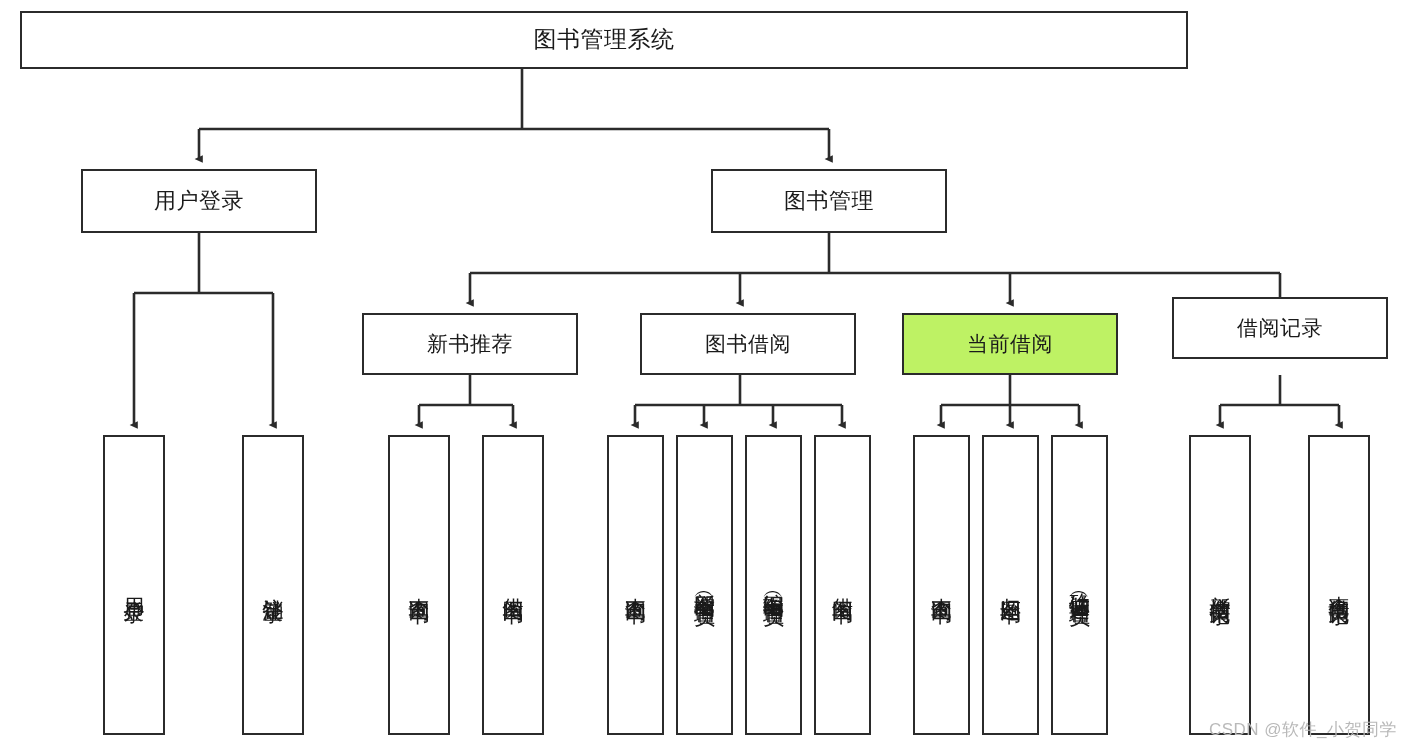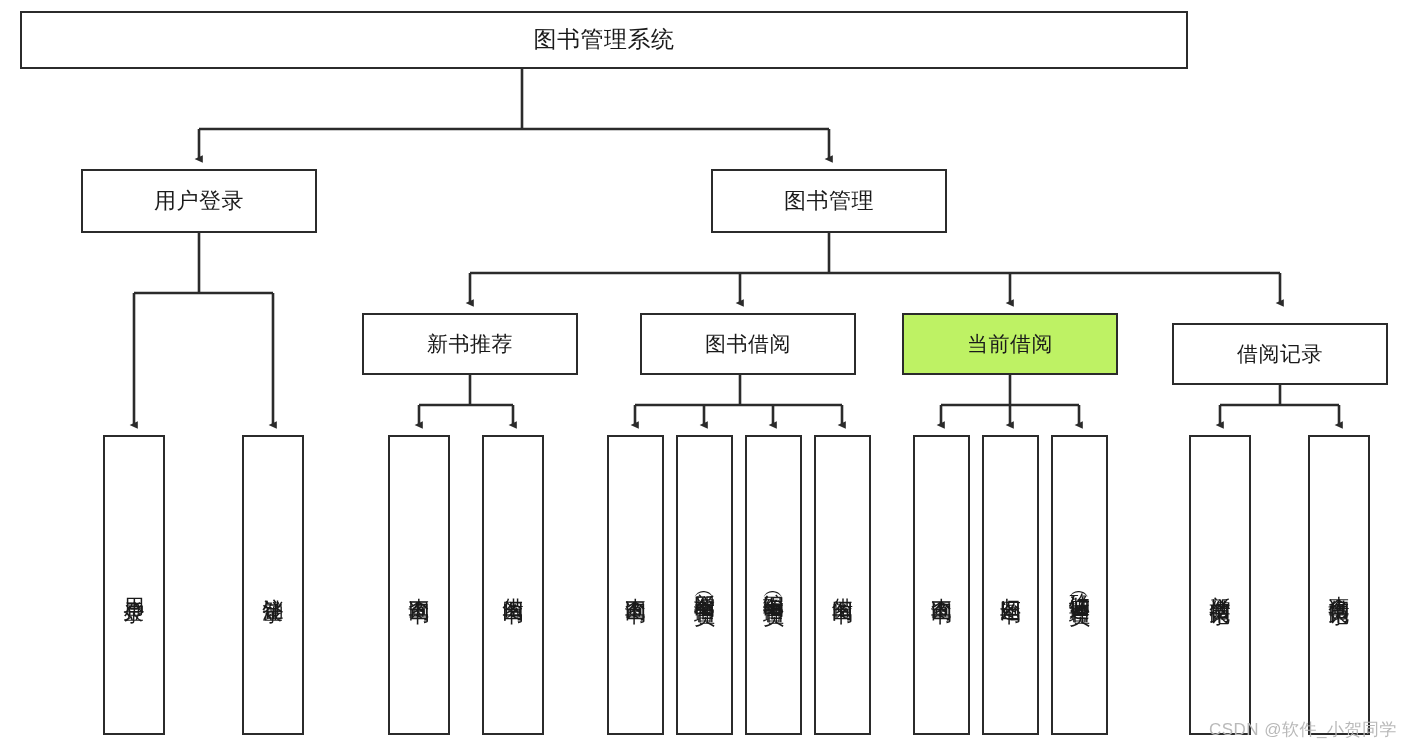--- a/index.html
+++ b/index.html
@@ -141,21 +141,21 @@
 
   <div class="node lvl3" style="left: 362px; top: 313px; width: 216px; height: 62px; border-color: rgb(43, 43, 43); background: rgb(255, 255, 255);">
     <span class="label">新书推荐</span>
   </div>
   <div class="node lvl3" style="left: 632px; top: 313px; width: 216px; height: 62px; border-color: rgb(43, 43, 43); background: rgb(255, 255, 255); margin-left: 8px;">
     <span class="label">图书借阅</span>
   </div>
   <div class="node lvl3" style="left: 902px; top: 313px; width: 216px; height: 62px; border-color: rgb(43, 43, 43); background: #bef264;">
     <span class="label">当前借阅</span>
   </div>
-  <div class="node lvl3" style="left: 1172px; top: 323px; width: 216px; height: 62px; border-color: rgb(43, 43, 43); background: rgb(255, 255, 255);">
+  <div class="node lvl3" style="left: 1172px; top: 297px; width: 216px; height: 62px; border-color: rgb(43, 43, 43); background: rgb(255, 255, 255);">
     <span class="label">借阅记录</span>
   </div>
 
   <div class="node leaf" style="left: 103px; top: 435px; width: 62px; height: 300px; border-color: rgb(43, 43, 43); background: rgb(255, 255, 255);">
     <span class="label">用户登录</span>
   </div>
   <div class="node leaf" style="left: 242px; top: 435px; width: 62px; height: 300px; border-color: rgb(43, 43, 43); background: rgb(255, 255, 255);">
     <span class="label">注销登录</span>
   </div>
   <div class="node leaf" style="left: 388px; top: 435px; width: 62px; height: 300px; border-color: rgb(43, 43, 43); background: rgb(255, 255, 255);">

